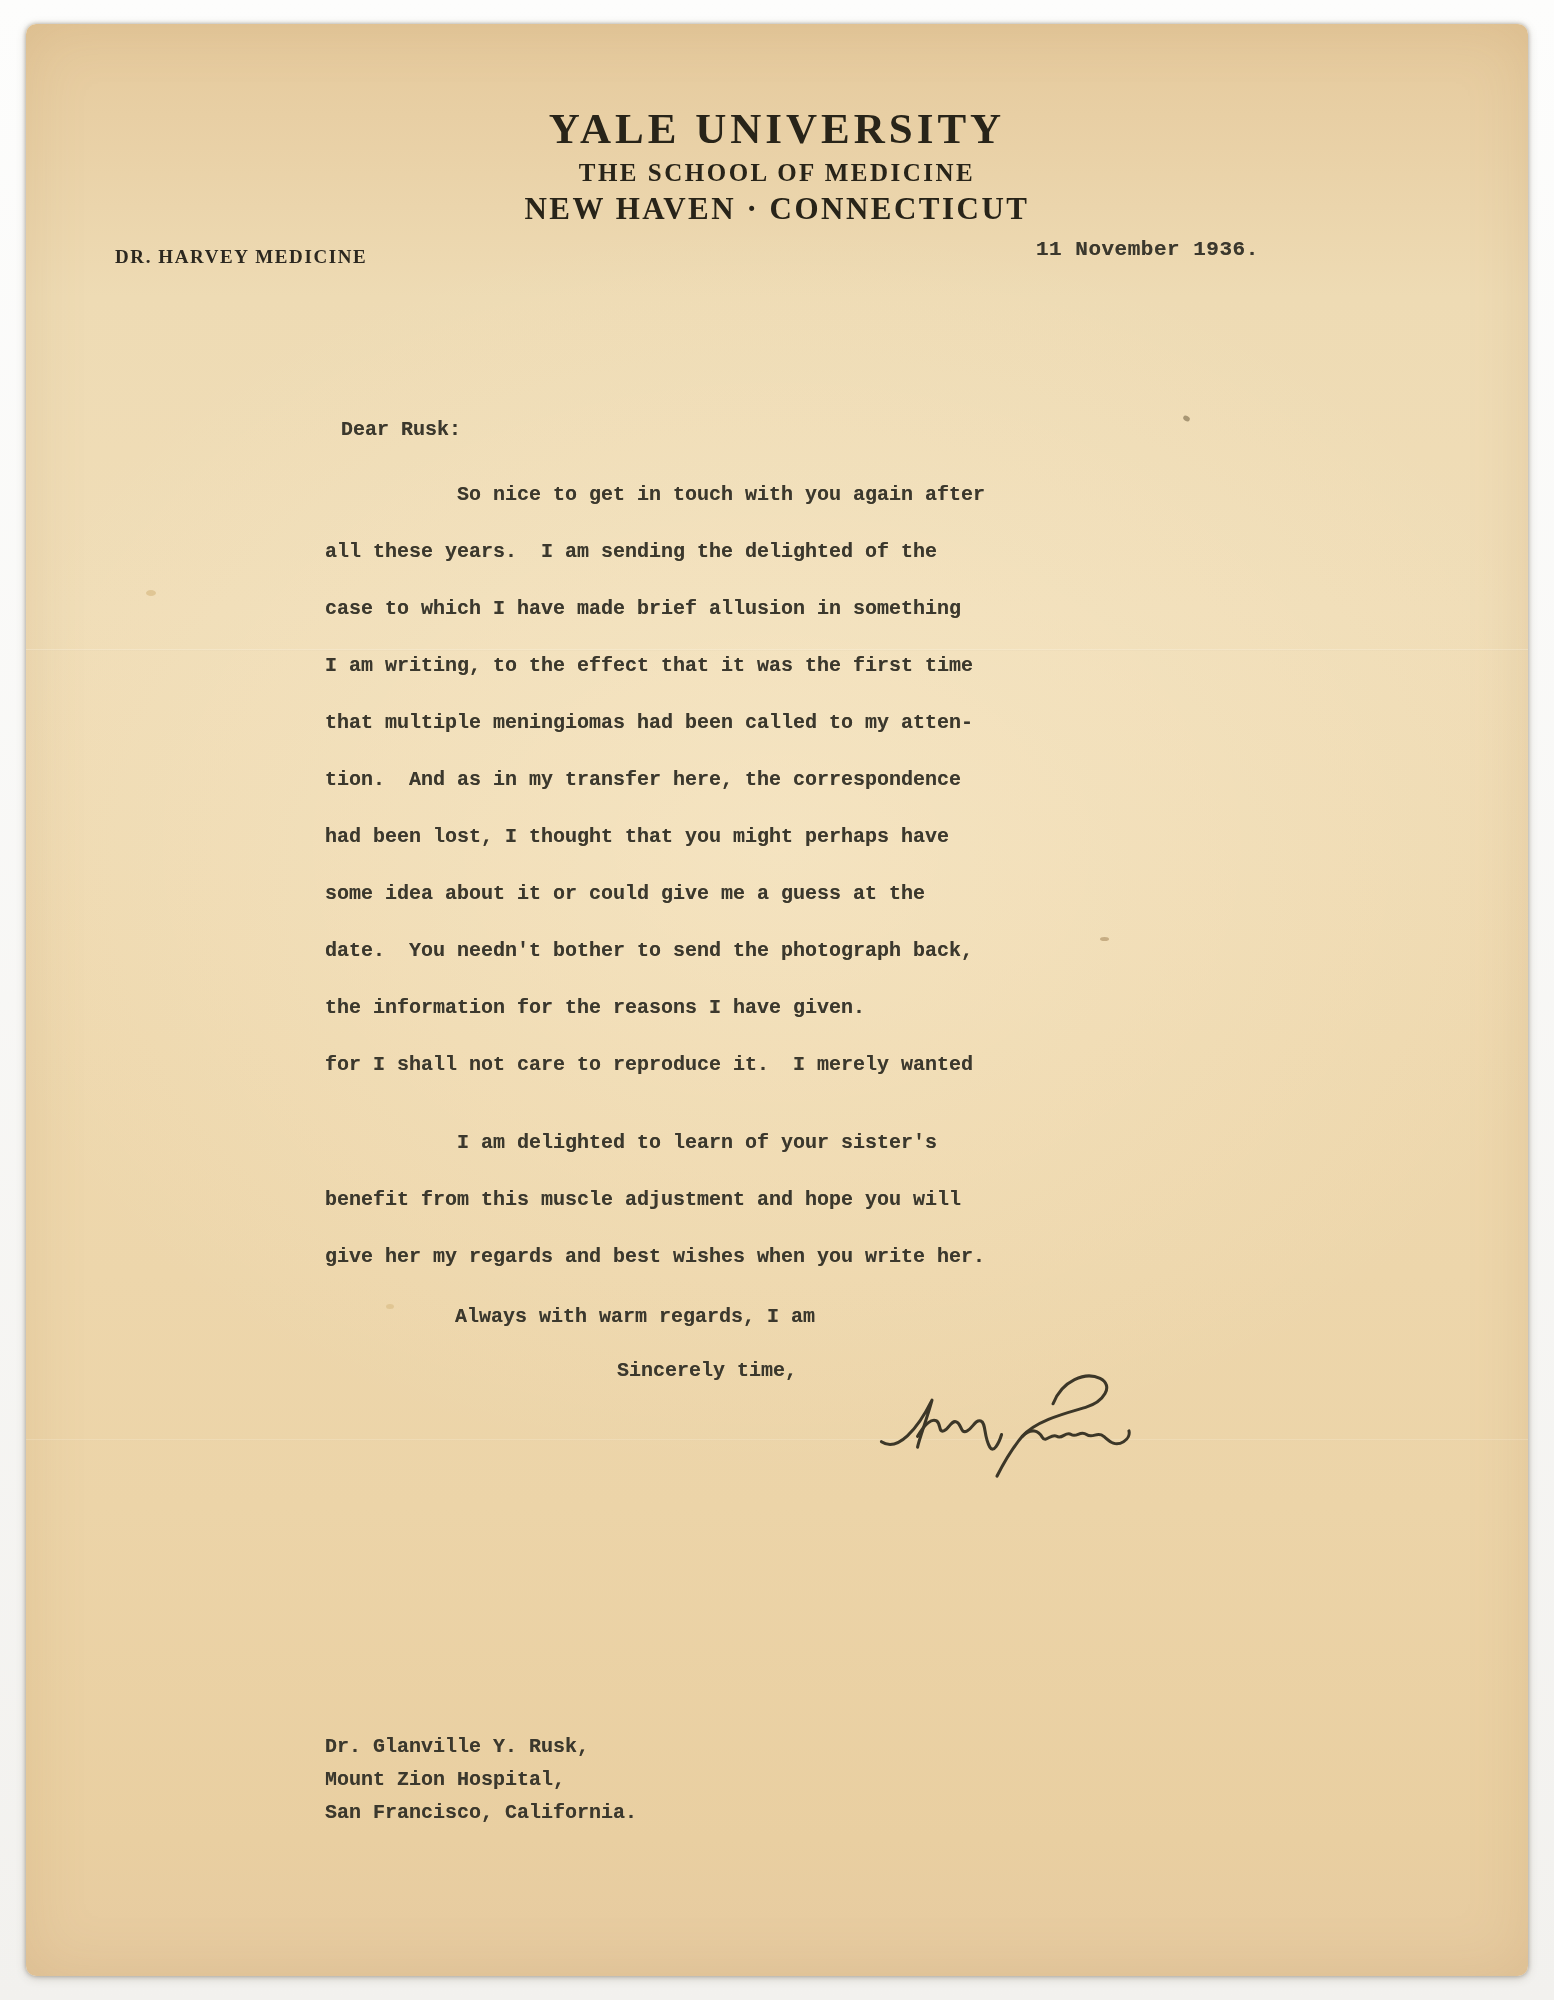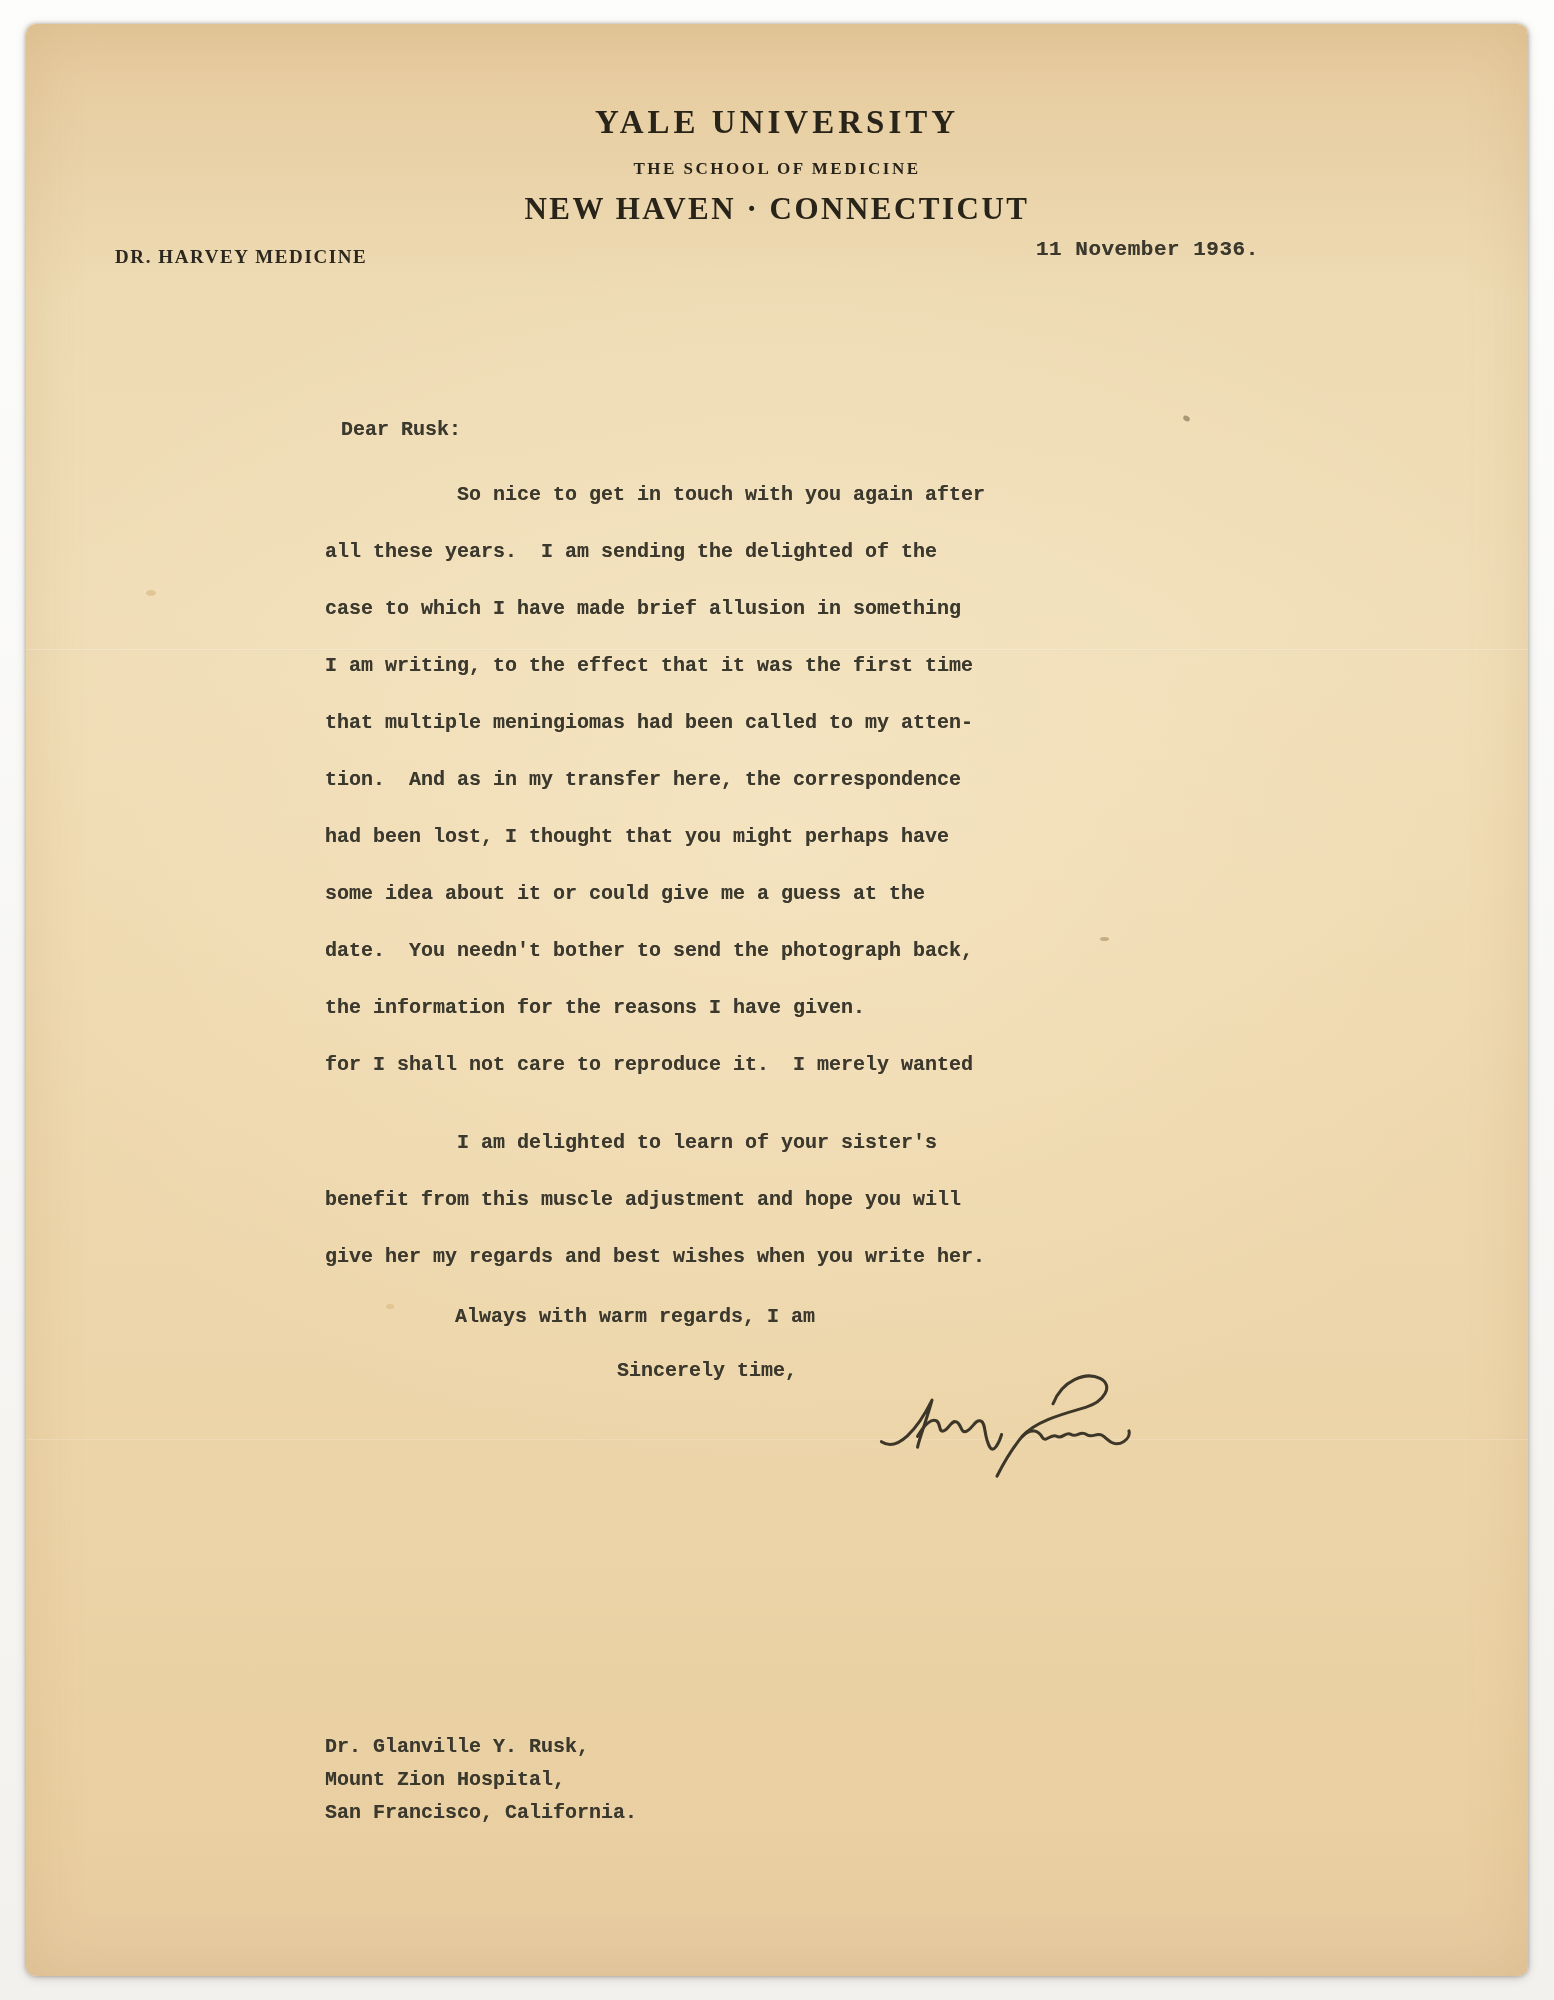--- a/index.html
+++ b/index.html
@@ -9,22 +9,22 @@
     background:
       radial-gradient(ellipse 1200px 900px at 50% 42%, rgba(255,244,218,0.35), rgba(0,0,0,0) 70%),
       linear-gradient(180deg,#e5c99c 0%, #eedbb4 14%, #f0ddb7 30%, #eed8ae 52%, #ecd4a8 76%, #e9cfa1 93%, #e6caa0 100%);
     border-radius:10px;
     box-shadow:0 0 4px rgba(90,80,60,0.45), 0 2px 10px rgba(90,80,60,0.25), inset 0 0 60px rgba(170,130,70,0.18);
   }
   .crease{position:absolute;left:0;width:100%;height:2px;background:linear-gradient(180deg,rgba(255,252,240,0.55),rgba(160,120,60,0.10));opacity:.7;}
   .speck{position:absolute;border-radius:50%;}
   
   .lh{position:absolute;left:0;width:100%;text-align:center;color:#282419;font-family:"Liberation Serif",serif;}
-  .lh-univ{top:80px;font-size:33px;letter-spacing:4px;font-weight:600;}
-  .lh-school{top:135px;font-size:17px;letter-spacing:2.5px;font-weight:600;}
+  .lh-univ{top:80px;font-size:43px;letter-spacing:4px;font-weight:600;}
+  .lh-school{top:135px;font-size:25px;letter-spacing:2.5px;font-weight:600;}
   .lh-city{top:167px;font-size:31px;letter-spacing:2.5px;font-weight:600;}
   .sender{position:absolute;left:89px;top:222px;font-family:"Liberation Serif",serif;font-size:19px;letter-spacing:1.6px;color:#2c2820;font-weight:600;}
   
   .tw{font-family:"Liberation Mono","DejaVu Sans Mono",monospace;font-weight:700;color:#3b382d;text-shadow:0 0 0.6px rgba(59,56,45,0.55);}
   .date{position:absolute;left:976px;top:214px;font-size:21px;letter-spacing:0.5px;margin-left:34px;}
   .salutation{position:absolute;left:299px;top:394px;font-size:20px;margin-left:16px;}
   .para{position:absolute;left:299px;width:700px;font-size:20px;}
   .para .tline{height:57px;line-height:57px;white-space:pre;}
   .para .tline.indent{padding-left:132px;}
   .p1{top:442px;}

